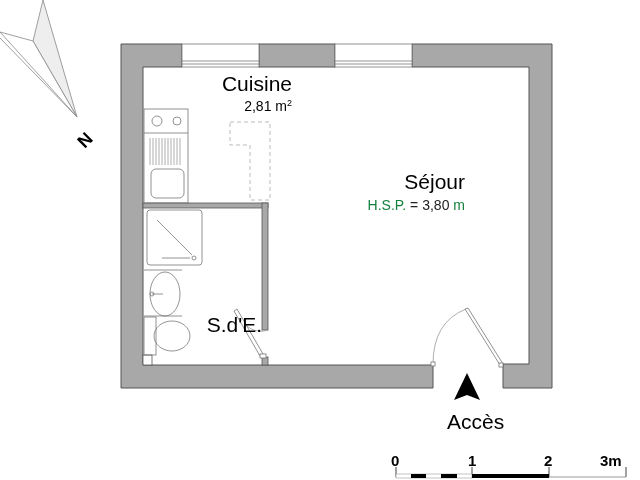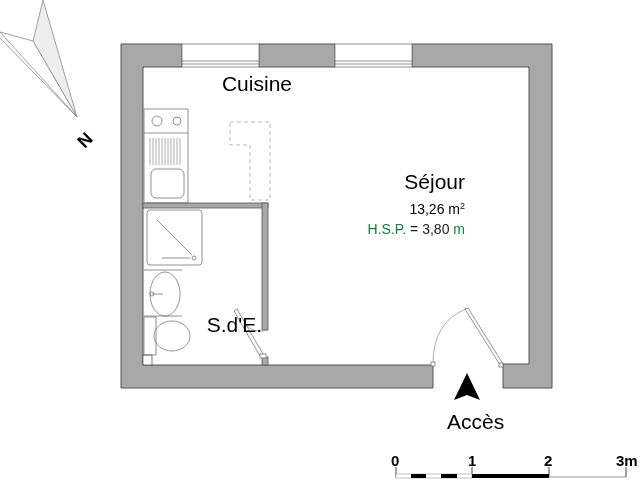--- a/index.html
+++ b/index.html
@@ -113,31 +113,31 @@
     <line x1="396" y1="477" x2="626" y2="477" stroke="#999" stroke-width="1"></line>
     <rect x="396" y="474" width="76" height="4" fill="#fff" stroke="#999" stroke-width="0.6"></rect>
     <rect x="411" y="474" width="15" height="4" fill="#000"></rect>
     <rect x="441" y="474" width="16" height="4" fill="#000"></rect>
     <rect x="472" y="474" width="77" height="4" fill="#000"></rect>
   </g>
 </svg>
 
 <div class="label" style="left:172px; top:73px; width:120px;">
   <div class="room-name">Cuisine</div>
+  <div class="room-area"><span>2,81 m</span><sup>2</sup></div>
 </div>
 
 <div class="label" style="left:335px; top:171px; width:130px;">
   <div class="room-name">Séjour</div>
-  <div class="room-area" style="margin-top:5px;"><span>13,26 m</span><sup>2</sup></div>
   <div class="hsp" style="margin-top:4px;"><span class="faded">H.S.P.</span><span> = 3,80 </span><span class="faded">m</span></div>
 </div>
 
 <div class="label" style="left:172px; top:266px; width:90px;margin-top:48px;">
   <div class="room-name">S.d'E.</div>
 </div>
 
 <div class="north">N</div>
 <div class="acces">Accès</div>
 
 <div class="scale-label" style="left:391px;">0</div>
 <div class="scale-label" style="left:468px;">1</div>
 <div class="scale-label" style="left:544px;">2</div>
-<div class="scale-label" style="left:616px;text-align:center;">3m</div>
+<div class="scale-label" style="left:600px;text-align:center;">3m</div>
 
 </body></html>

